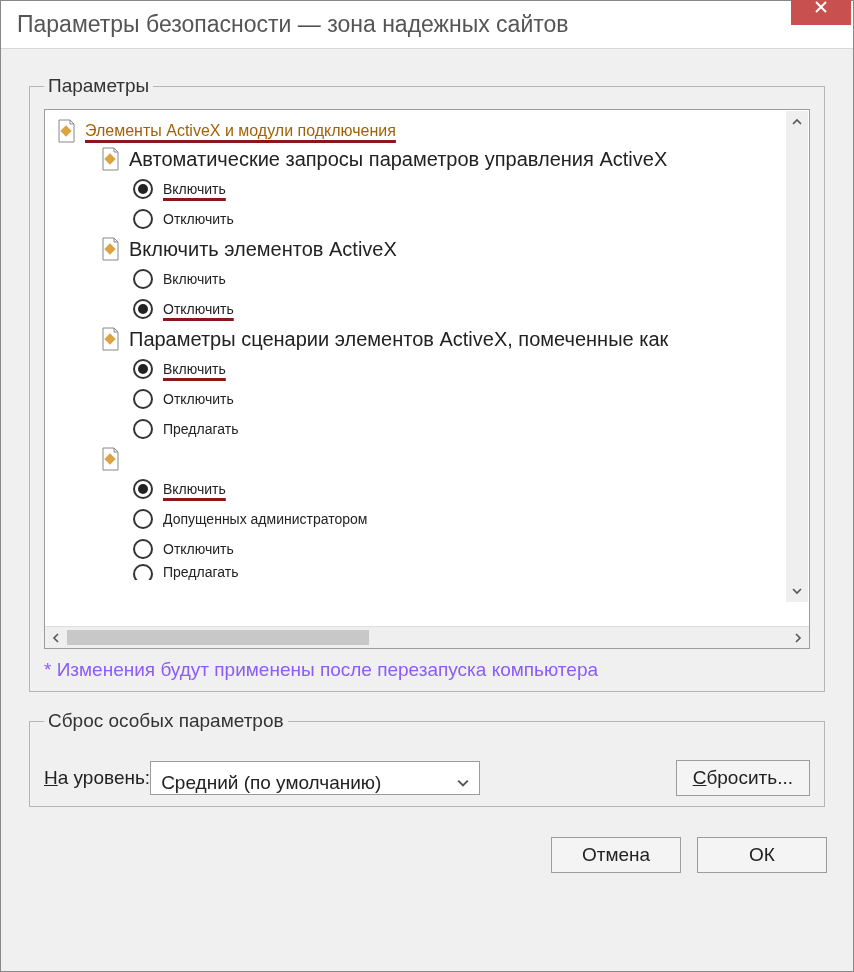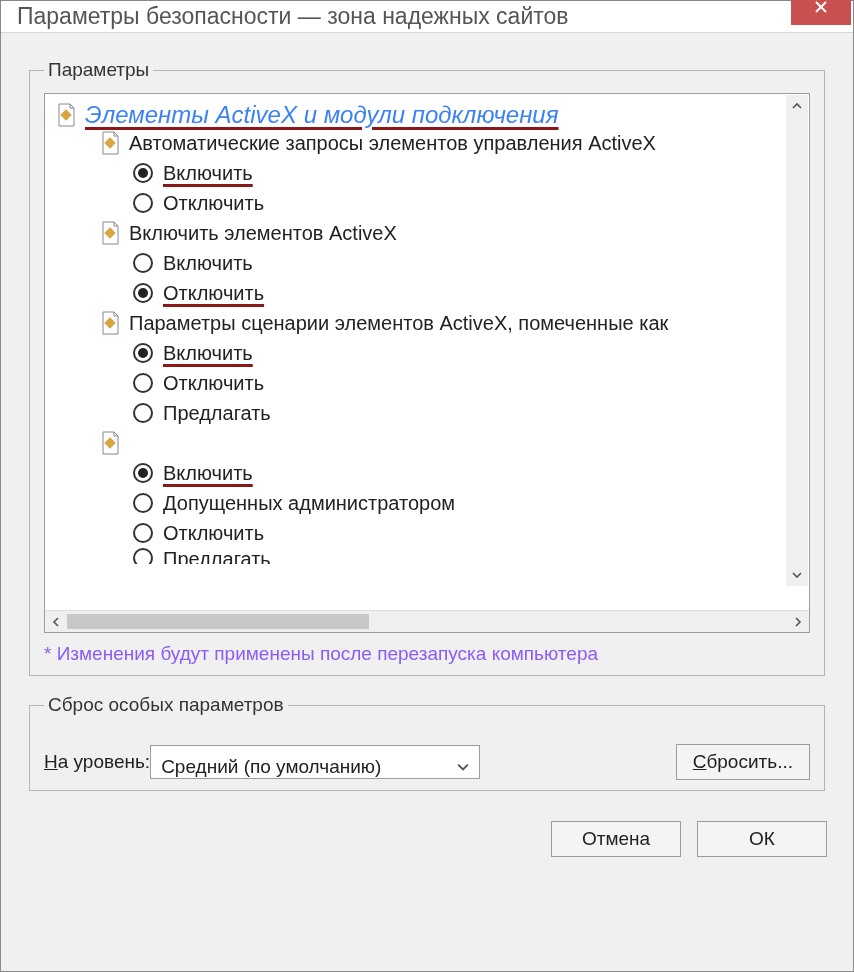--- a/index.html
+++ b/index.html
@@ -9,21 +9,21 @@
     background: #f0f0f0;
     width: 854px; height: 972px; overflow: hidden;
   }
   .window {
     width: 854px; height: 972px;
     background: #f0f0f0;
     border: 1px solid #888;
     display: flex; flex-direction: column;
   }
   .titlebar {
-    height: 32px;
+    height: 48px;
     display: flex; align-items: center;
     padding-left: 16px;
     color: #555; font-size: 23px;
     border-bottom: 1px solid #d8d8d8;
     background: #fff;
   }
   .titlebar .spacer { flex: 1; }
   .close-btn {
     width: 60px; height: 36px;
     background: #c8504f;
@@ -70,24 +70,23 @@
     gap: 8px;
     margin-left: 2px;
     margin-bottom: 0;
   }
   .cat-icon {
     width: 22px; height: 26px;
     display: flex; align-items: center; justify-content: center;
     flex-shrink: 0;
   }
   .cat-label {
-    font-size: 24px; color: #3b82f6;
+    font-size: 16px; color: #a16207;
     line-height: 26px;
     white-space: nowrap;
-    font-style: italic;
   }
 
   .sub-row {
     display: flex; align-items: center;
     gap: 8px;
     margin-left: 46px;
     height: 30px;
   }
   .sub-icon {
     width: 22px; height: 26px;
@@ -108,21 +107,21 @@
   .radio {
     width: 20px; height: 20px;
     border: 2px solid #333; border-radius: 50%;
     flex-shrink: 0;
     display: flex; align-items: center; justify-content: center;
   }
   .radio.checked::after {
     content: ""; width: 10px; height: 10px; background: #222; border-radius: 50%;
   }
   .opt-label {
-    font-size: 20px; color: #222;
+    font-size: 14px; color: #222;
   }
 
   .underline-red { text-decoration: underline; text-decoration-color: #8a1818; text-decoration-thickness: 3px; text-underline-offset: 4px; }
 
   
   .vscroll {
     position: absolute; top: 1px; right: 1px; bottom: 24px; width: 22px;
     background: #efefef;
     display: flex; flex-direction: column; align-items: center;
   }
@@ -212,21 +211,21 @@
                 <span class="cat-label underline-red">Элементы ActiveX и модули подключения</span>
               </div>
               <div class="sub-row">
                 <span class="sub-icon">
                   <svg class="page-icon-svg" viewBox="0 0 20 24">
                     <path d="M3 1 H14 L18 5 V23 H3 Z" fill="#fff" stroke="#888" stroke-width="1"></path>
                     <path d="M14 1 V5 H18" fill="none" stroke="#888" stroke-width="1"></path>
                     <rect x="6" y="8" width="8" height="8" fill="#d9a441" transform="rotate(45 10 12)"></rect>
                   </svg>
                 </span>
-                <span class="sub-label">Автоматические запросы элементов управления ActiveX</span>
+                <span class="sub-label">Автоматические запросы параметров управления ActiveX</span>
               </div>
               <div class="opt-row">
                 <span class="radio checked"></span>
                 <span class="opt-label underline-red">Включить</span>
               </div>
               <div class="opt-row">
                 <span class="radio "></span>
                 <span class="opt-label ">Отключить</span>
               </div>
               <div class="sub-row">

